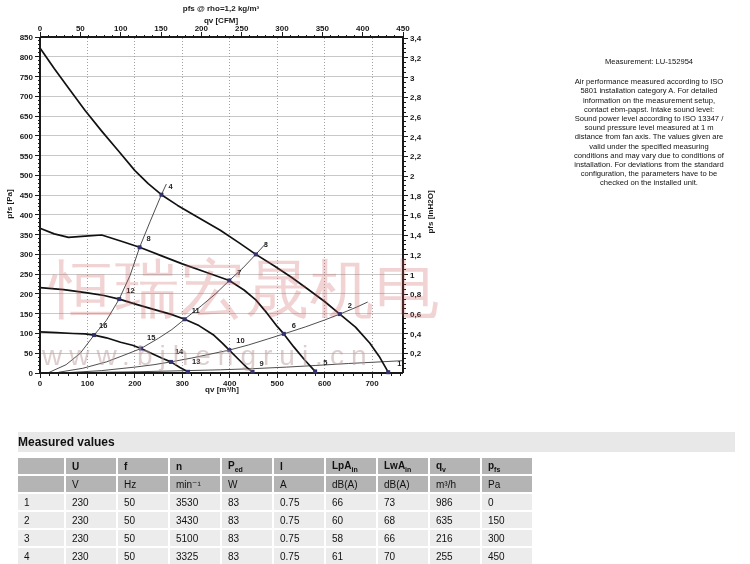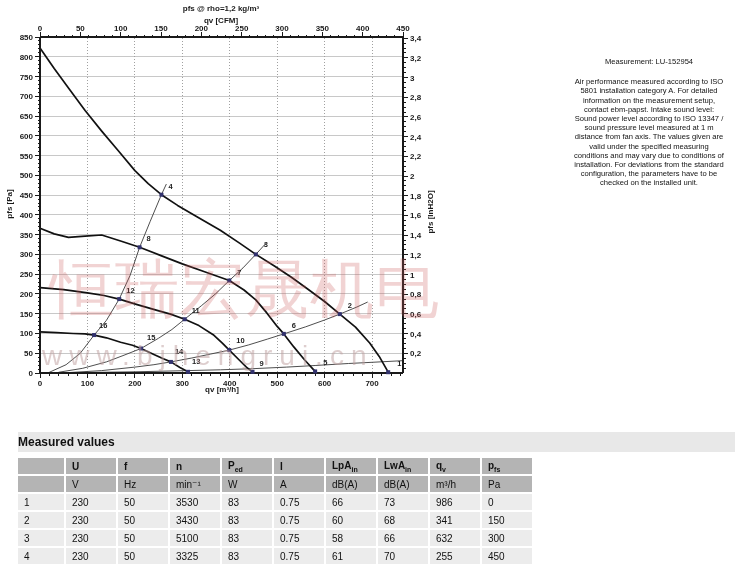--- a/index.html
+++ b/index.html
@@ -465,33 +465,33 @@
           </tr>
           <tr class="datarow">
             <td class="c0">2</td>
             <td class="cn">230</td>
             <td class="cn">50</td>
             <td class="cn">3430</td>
             <td class="cn">83</td>
             <td class="cn">0.75</td>
             <td class="cn">60</td>
             <td class="cn">68</td>
-            <td class="cn">341</td>
+            <td class="cn">635</td>
             <td class="cn">150</td>
           </tr>
           <tr class="datarow">
             <td class="c0">3</td>
             <td class="cn">230</td>
             <td class="cn">50</td>
             <td class="cn">5100</td>
             <td class="cn">83</td>
             <td class="cn">0.75</td>
             <td class="cn">58</td>
             <td class="cn">66</td>
-            <td class="cn">632</td>
+            <td class="cn">216</td>
             <td class="cn">300</td>
           </tr>
           <tr class="datarow">
             <td class="c0">4</td>
             <td class="cn">230</td>
             <td class="cn">50</td>
             <td class="cn">3325</td>
             <td class="cn">83</td>
             <td class="cn">0.75</td>
             <td class="cn">61</td>

